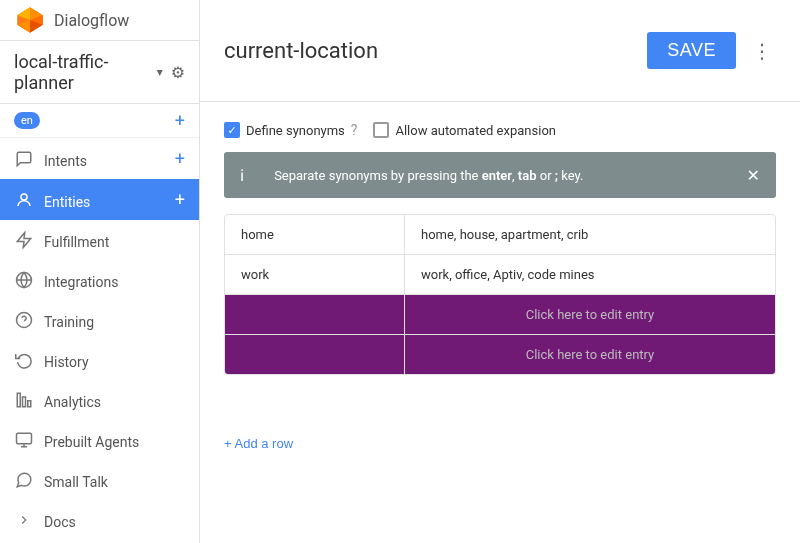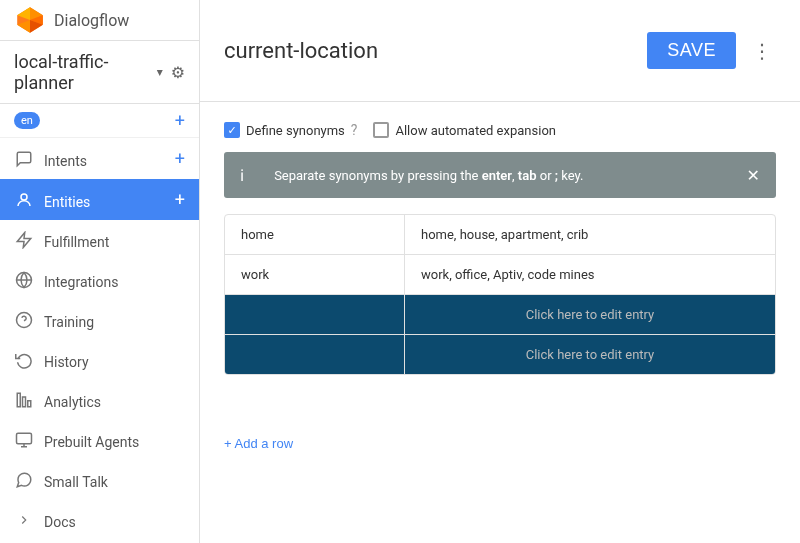--- a/index.html
+++ b/index.html
@@ -255,21 +255,21 @@
       flex: 1;
       padding: 12px 16px;
       font-size: 13px;
       color: #333;
     }
     .entity-row.placeholder .entity-cell-ref,
     .entity-row.placeholder .entity-cell-syn {
       color: #bbb;
     }
     .entity-row.click-edit {
-      background: #0c4a6e;
+      background: #701a75;
     }
     .entity-row.click-edit .entity-cell-ref {
       color: #bbb;
       font-size: 13px;
     }
     .entity-row.click-edit .entity-cell-syn {
       color: #bbb;
       text-align: center;
       font-size: 13px;
     }

